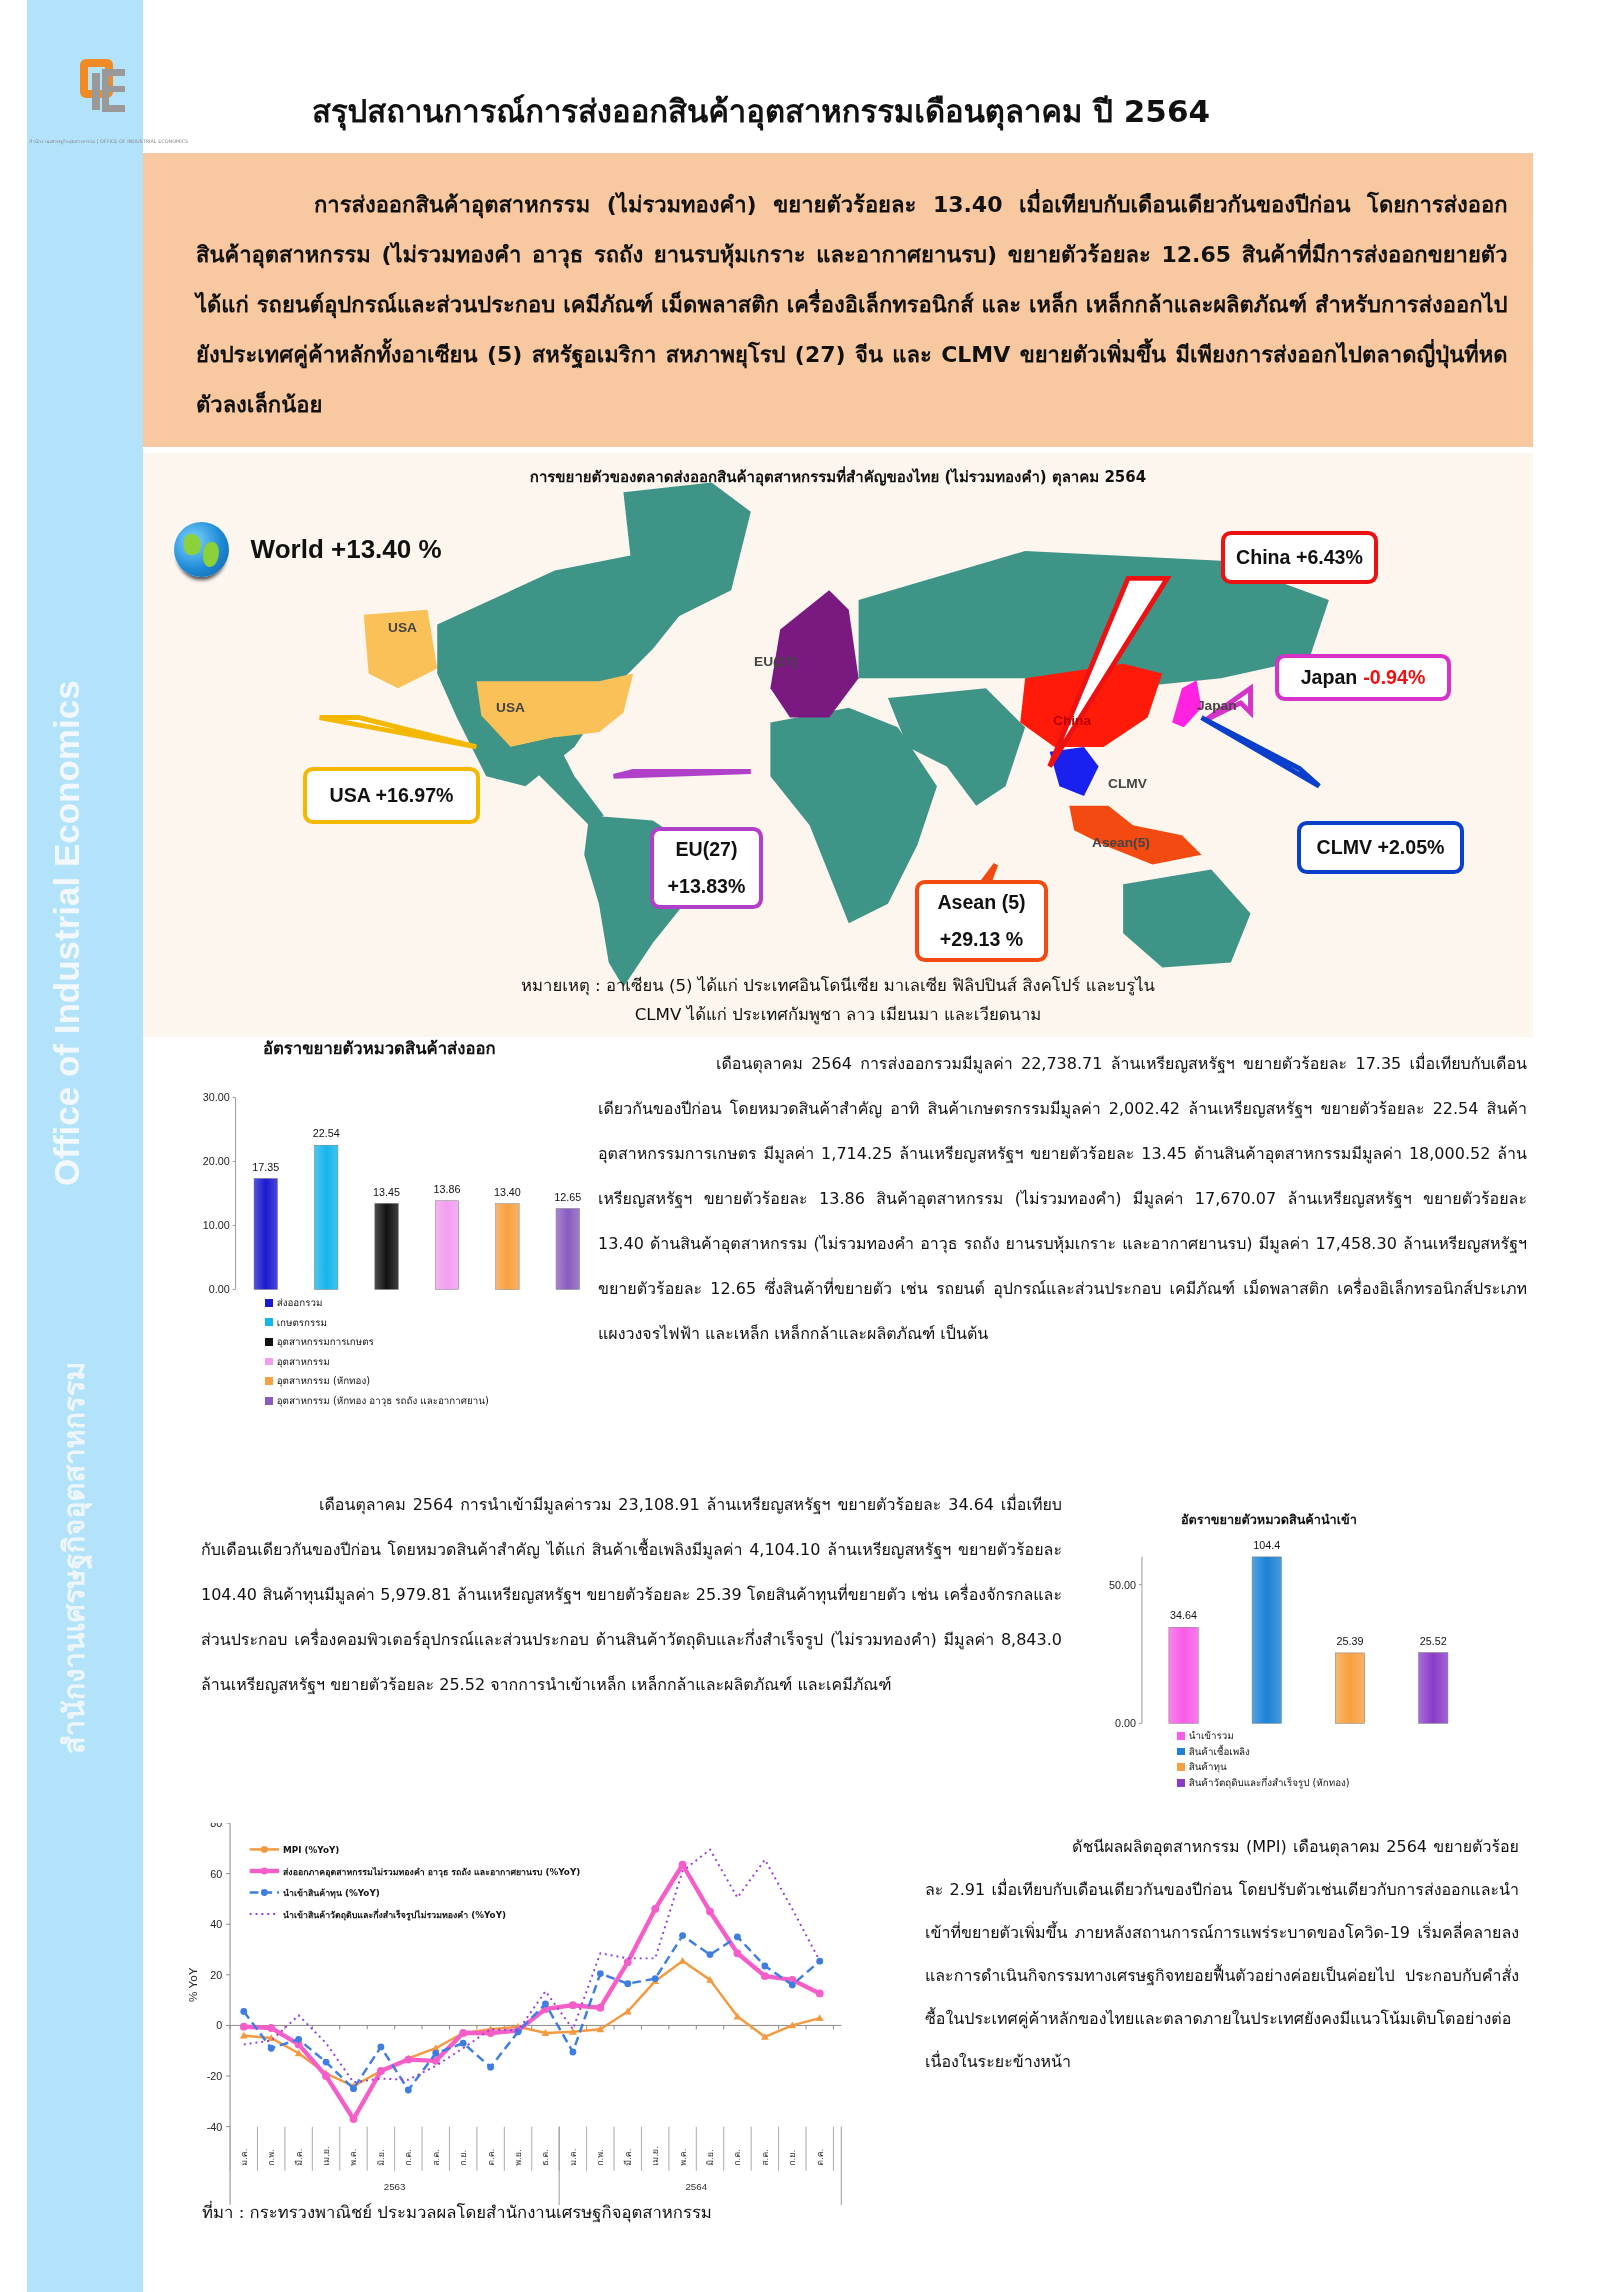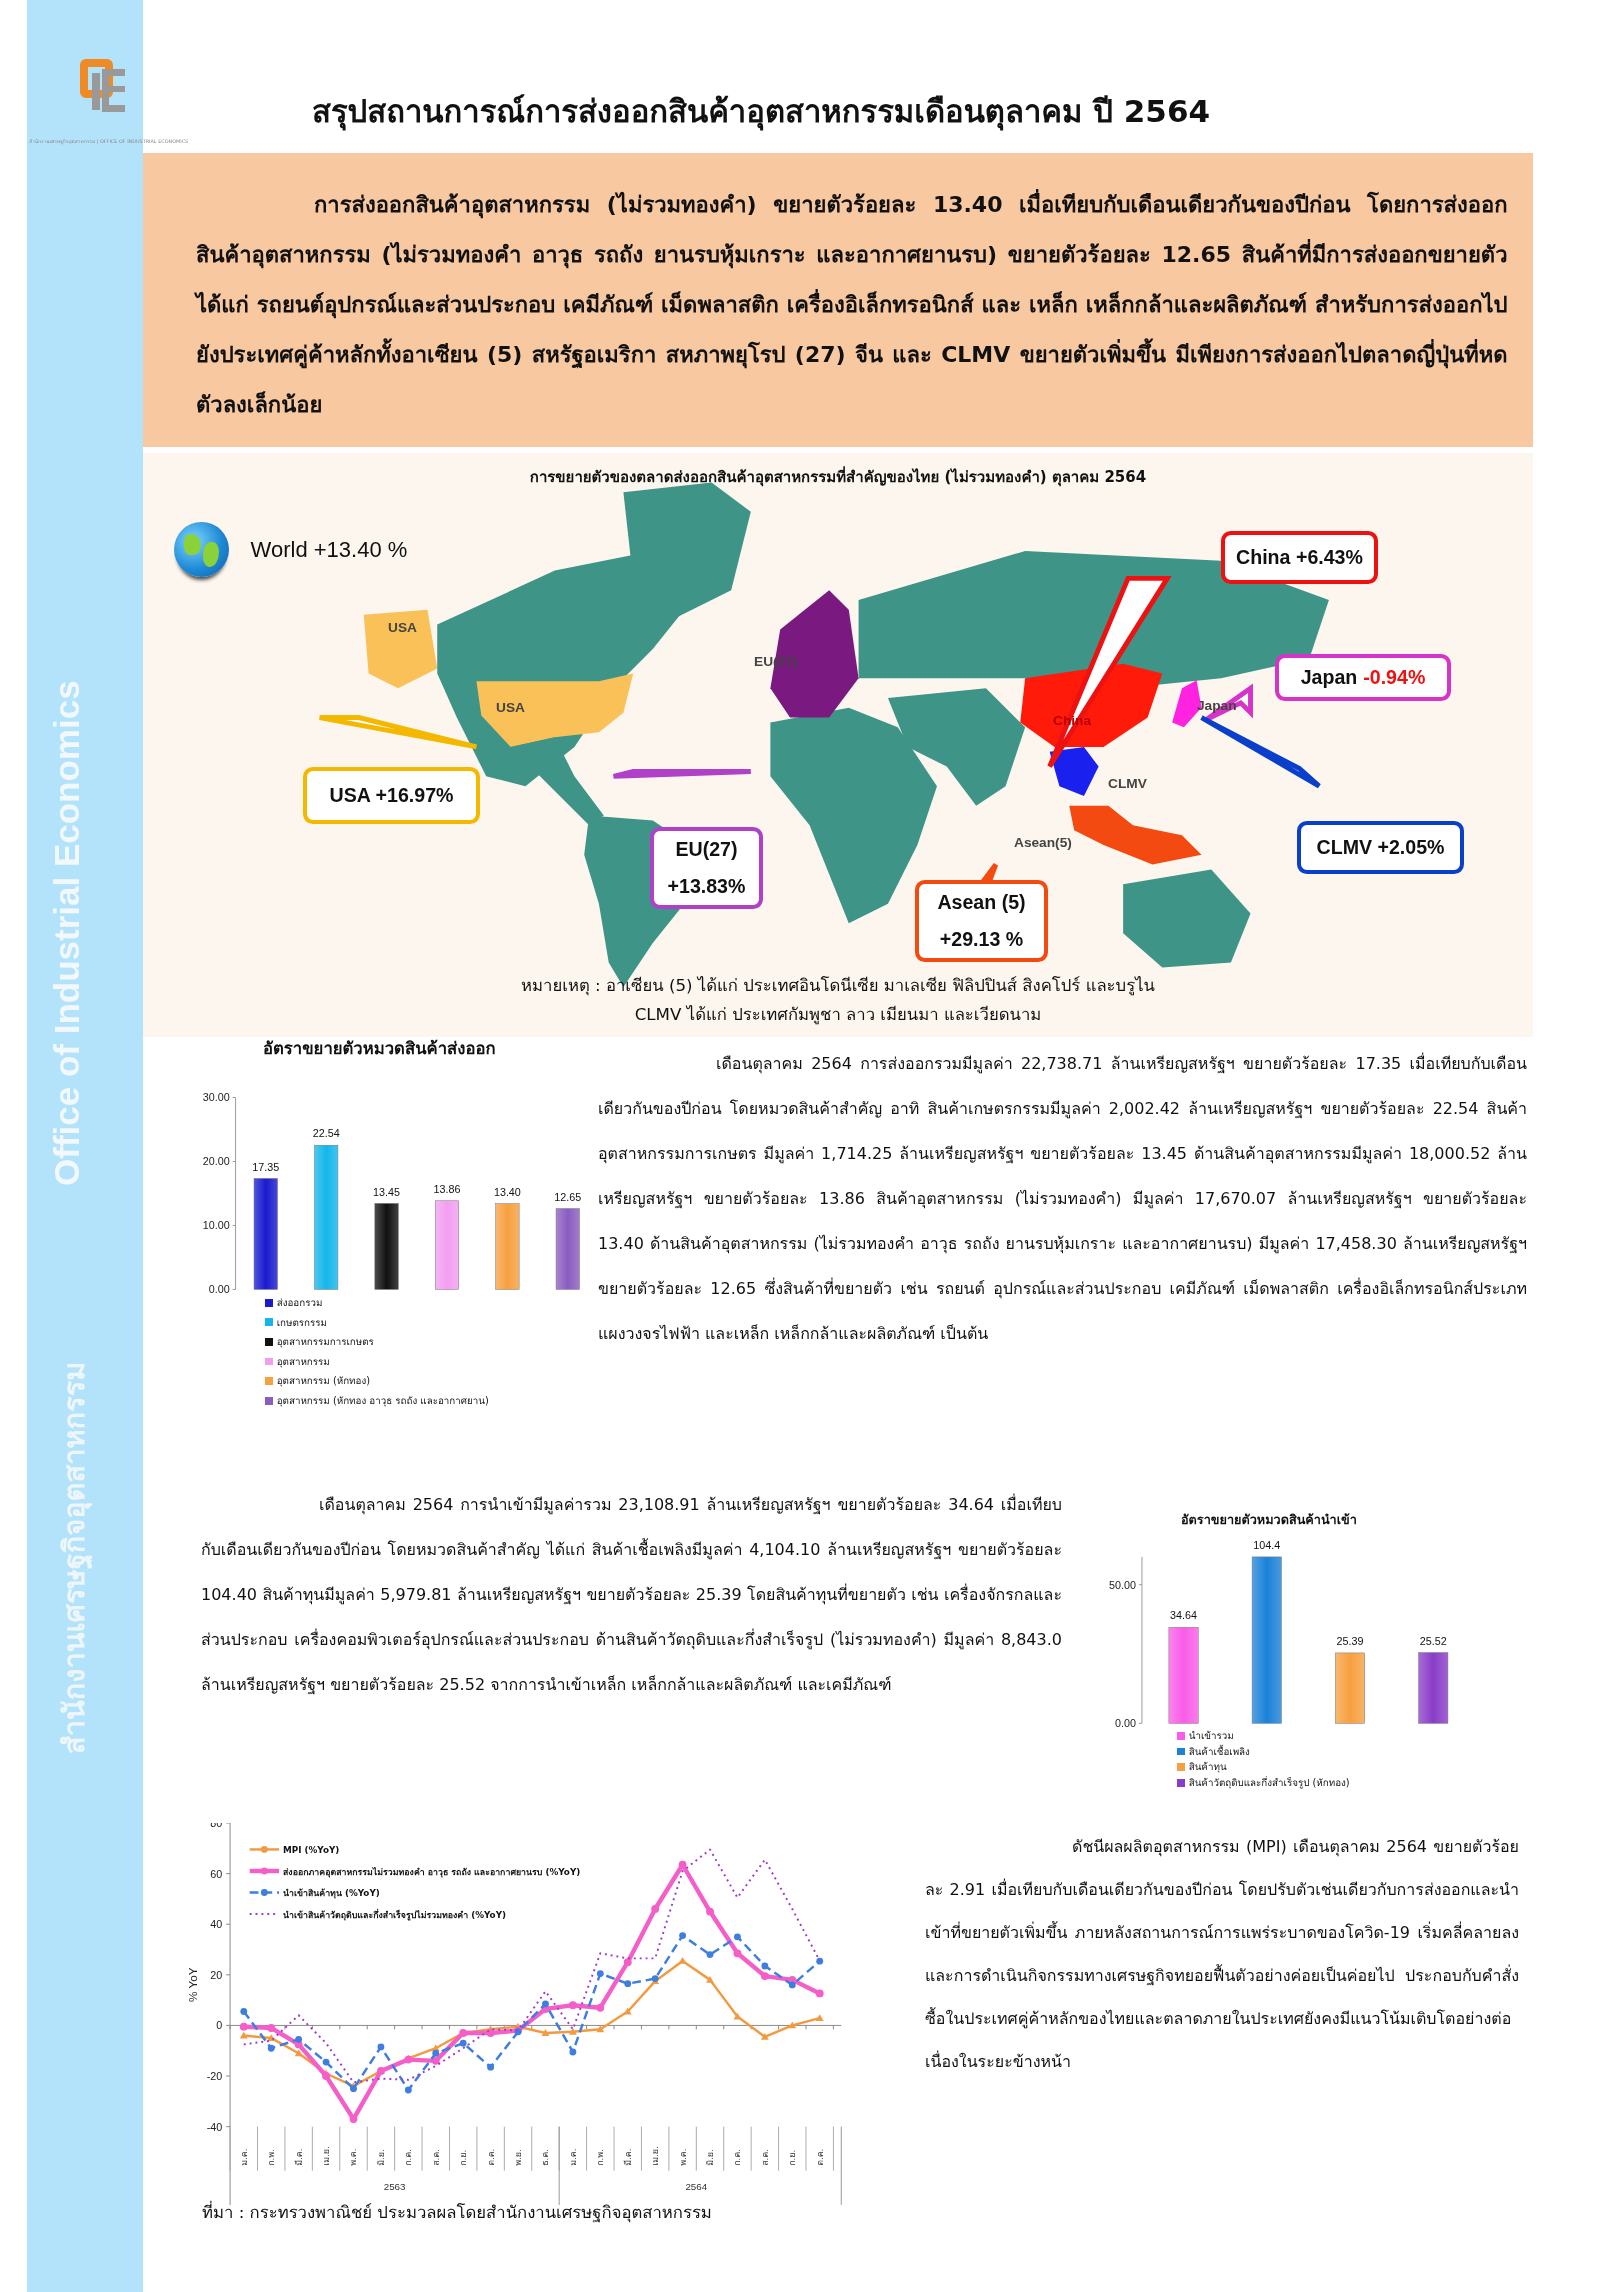--- a/index.html
+++ b/index.html
@@ -25,21 +25,21 @@
   .summary { position: absolute; left: 143px; top: 153px; width: 1390px; height: 294px; background: #f8c9a0; padding: 27.4px 25.5px 0 53px; }
   .summary p { font-size: 22px; font-weight: bold; line-height: 50px; text-align: justify; text-indent: 118px; }
 
   
   .map-section { position: absolute; left: 143px; top: 453px; width: 1390px; height: 584px; background: #fcf6ee; }
   .map-title { position: absolute; left: 0; width: 100%; top: 11.8px; text-align: center; font-size: 15px; font-weight: bold; }
   .world-badge { position: absolute; left: 31px; top: 69px; display: flex; align-items: center; gap: 21.6px; }
   .globe { width: 55px; height: 55px; border-radius: 50%; background: radial-gradient(circle at 35% 35%, #7fd6ff 0%, #1f8ad6 55%, #0c5ea4 100%); position: relative; box-shadow: 0 5.9px 3.9px -2.9px #555; }
   .globe::before { content: ""; position: absolute; left: 9.8px; top: 11.8px; width: 17.6px; height: 21.6px; background: #8bd13a; border-radius: 40% 60% 50% 40%; }
   .globe::after { content: ""; position: absolute; left: 29px; top: 19.6px; width: 15.7px; height: 25.5px; background: #8bd13a; border-radius: 50% 40% 60% 40%; }
-  .world-text { font-size: 22px; font-weight: normal; font-family: "Liberation Sans", sans-serif; }
+  .world-text { font-size: 26px; font-weight: bold; font-family: "Liberation Sans", sans-serif; }
   .map-svg { position: absolute; left: 0; top: 0; }
   .callout { position: absolute; background: #fff; border: 4.9px solid; border-radius: 9.8px; font-weight: bold; font-size: 19.6px; font-family: "Liberation Sans", sans-serif; display: flex; flex-direction: column; justify-content: center; align-items: center; text-align: center; line-height: 1.9; }
   .map-note { position: absolute; left: 0; width: 100%; text-align: center; font-size: 16.7px; line-height: 29px; }
   .map-note.n1 { top: 518px; }
   .map-note.n2 { top: 547px; }
   .map-label { position: absolute; font-size: 13.7px; font-weight: bold; font-family: "Liberation Sans", sans-serif; color: #444; }
 
   
   .exp-chart { position: absolute; left: 167px; top: 1021px; width: 431px; height: 412px; }
   .chart-title { position: absolute; font-weight: bold; font-size: 16.7px; }
@@ -120,21 +120,21 @@
     <polygon points="480,330 500,325 620,325" fill="#fff" stroke="#b040c8" stroke-width="5"></polygon>
     <polygon points="810,500 840,500 870,420" fill="#fff" stroke="#f24a10" stroke-width="5"></polygon>
   </svg>
 
   <div class="map-label" style="left:245px; top:167px;">USA</div>
   <div class="map-label" style="left:353px; top:247px;">USA</div>
   <div class="map-label" style="left:611px; top:201px;">EU(27)</div>
   <div class="map-label" style="left:910px; top:260px; color:#b80000;">China</div>
   <div class="map-label" style="left:1054px; top:245px;">Japan</div>
   <div class="map-label" style="left:965px; top:323px;">CLMV</div>
-  <div class="map-label" style="left:871px; top:382px;">Asean(5)</div>
+  <div class="map-label" style="left:949px; top:382px;">Asean(5)</div>
 
   <div class="world-badge">
     <div class="globe"></div>
     <div class="world-text">World  +13.40 %</div>
   </div>
 
   <div class="callout" style="left:1078px; top:78px; width:157px; height:53px; border-color:#ee1111;">
     <span>China +6.43%</span>
   </div>
   <div class="callout" style="left:1132px; top:201px; width:176px; height:47px; border-color:#d633c8; flex-direction:row; gap:5.9px;">

